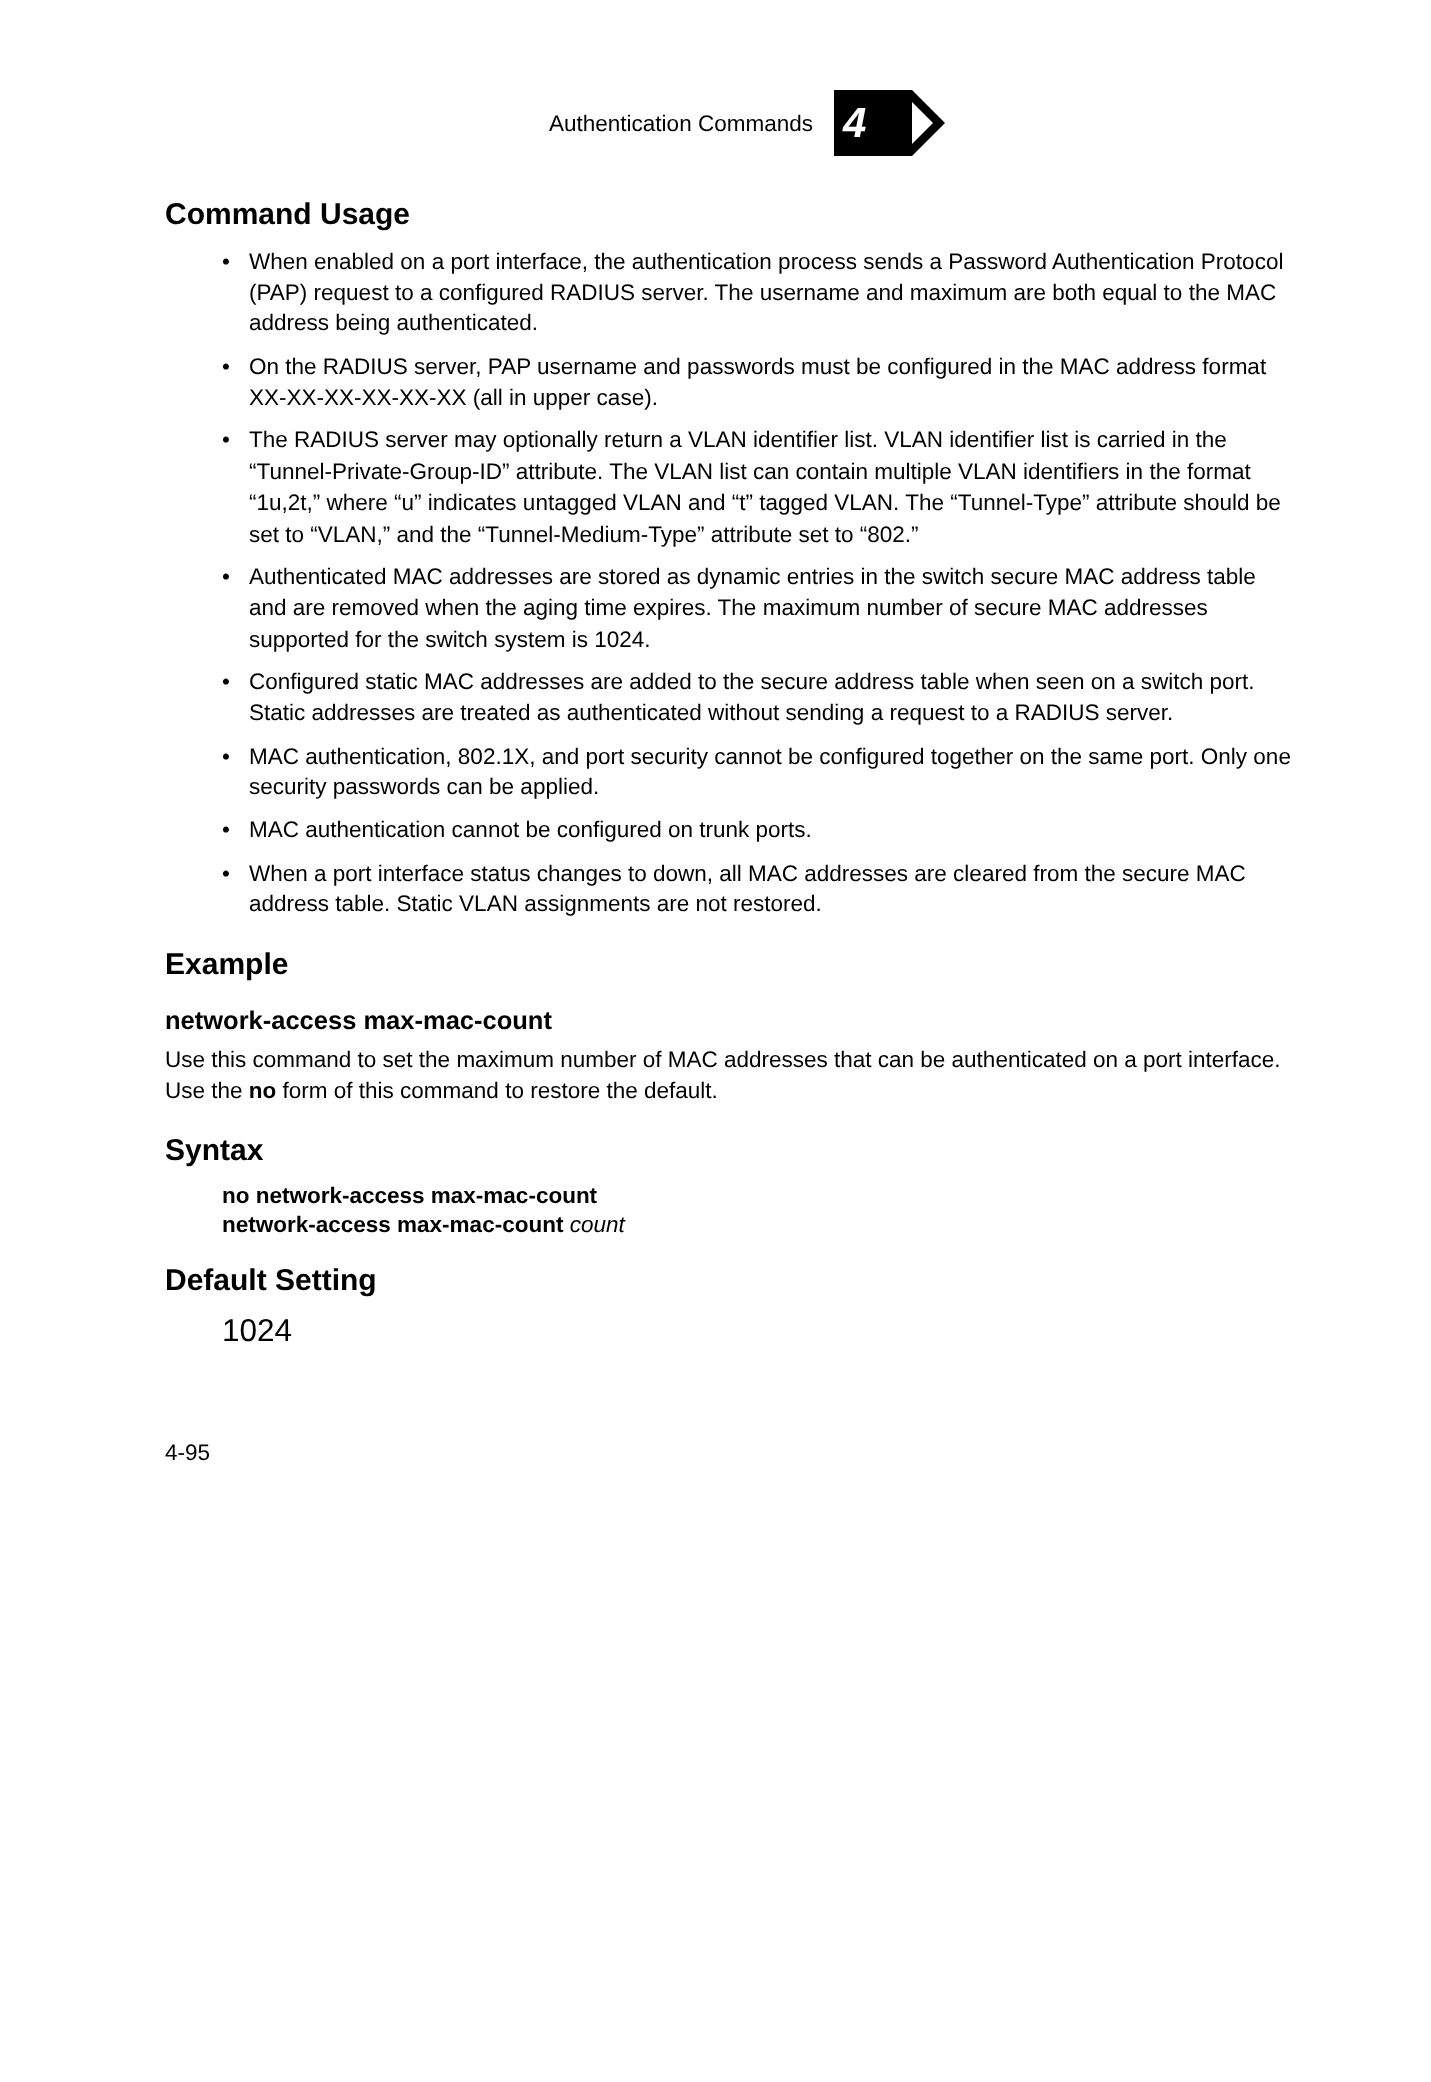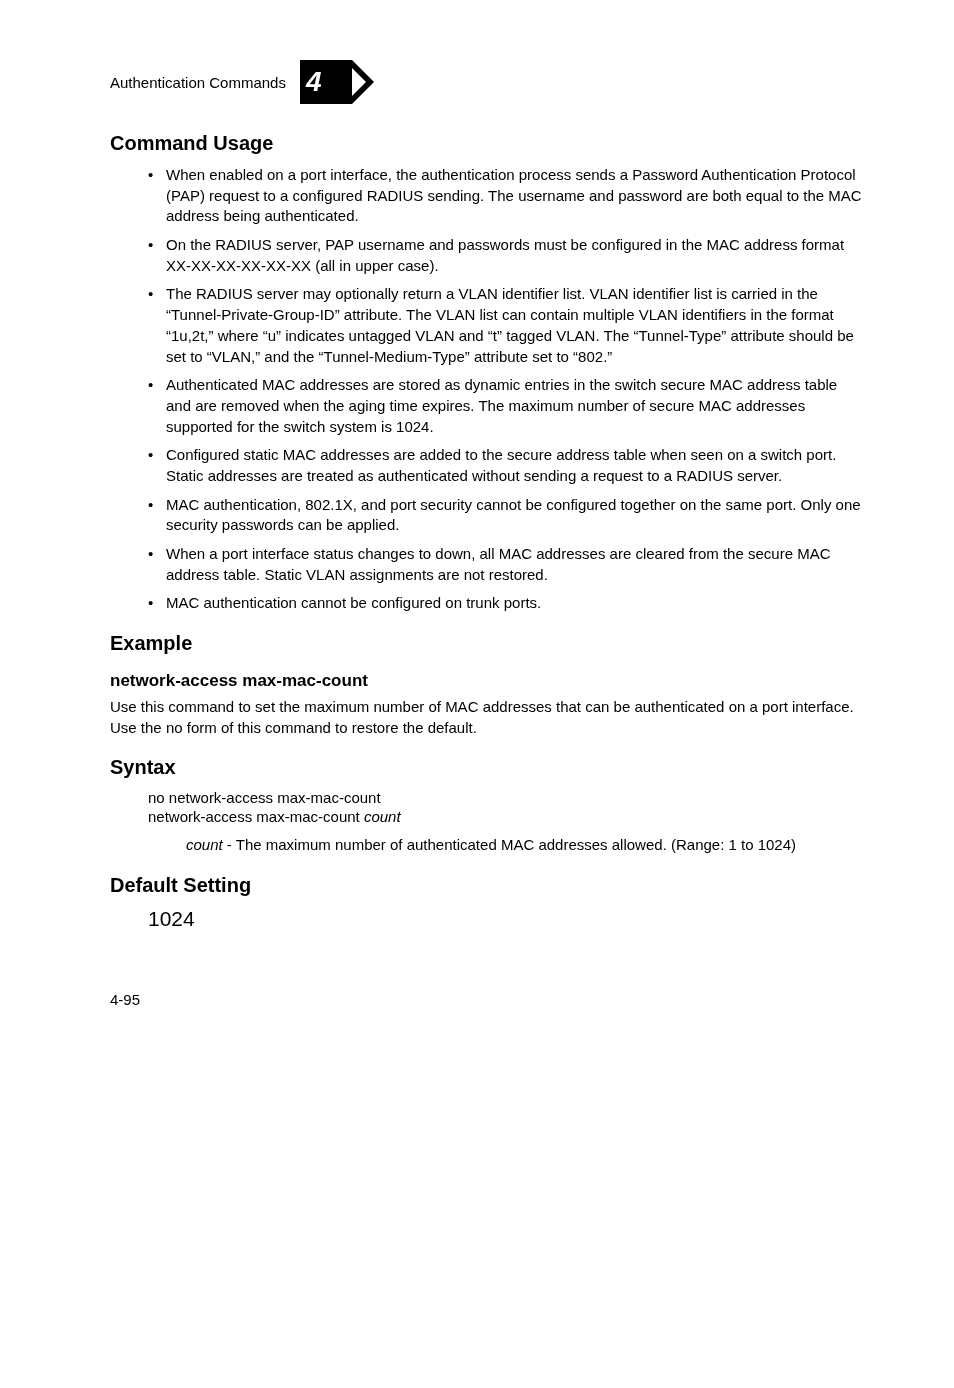--- a/index.html
+++ b/index.html
@@ -9,21 +9,21 @@
     background: #fff;
     color: #000;
     width: 954px;
   }
   .page {
     padding: 60px 90px 40px 110px;
     box-sizing: border-box;
   }
   .header {
     display: flex;
-    justify-content: flex-start;
+    justify-content: center;
     align-items: center;
     margin-bottom: 28px;
   }
   .header-title {
     font-size: 15px;
     margin-right: 14px;
   }
   .chapter-icon {
     width: 52px;
     height: 44px;
@@ -119,67 +119,62 @@
   }
   .default-val {
     padding-left: 38px;
     font-size: 21px;
   }
   .footer {
     text-align: left;
     font-size: 15px;
     margin-top: 60px;
   }
-  strong { font-weight: normal; }
+  strong { font-weight: bold; }
   em { font-style: italic; }
 </style>
 </head>
 <body>
 
 <div class="page">
 
   <div class="header">
     <span class="header-title">Authentication Commands</span>
     <div class="chapter-icon">
       <span class="num">4</span>
     </div>
   </div>
 
   <h3>Command Usage</h3>
   <ul>
-    <li>When enabled on a port interface, the authentication process sends a Password Authentication Protocol (PAP) request to a configured RADIUS sending. The username and password are both equal to the MAC address being authenticated.</li>
+    <li>When enabled on a port interface, the authentication process sends a Password Authentication Protocol (PAP) request to a configured RADIUS server. The username and maximum are both equal to the MAC address being authenticated.</li>
     <li>On the RADIUS server, PAP username and passwords must be configured in the MAC address format XX-XX-XX-XX-XX-XX (all in upper case).</li>
     <li>The RADIUS server may optionally return a VLAN identifier list. VLAN identifier list is carried in the “Tunnel-Private-Group-ID” attribute. The VLAN list can contain multiple VLAN identifiers in the format “1u,2t,” where “u” indicates untagged VLAN and “t” tagged VLAN. The “Tunnel-Type” attribute should be set to “VLAN,” and the “Tunnel-Medium-Type” attribute set to “802.”</li>
     <li>Authenticated MAC addresses are stored as dynamic entries in the switch secure MAC address table and are removed when the aging time expires. The maximum number of secure MAC addresses supported for the switch system is 1024.</li>
     <li>Configured static MAC addresses are added to the secure address table when seen on a switch port. Static addresses are treated as authenticated without sending a request to a RADIUS server.</li>
     <li>MAC authentication, 802.1X, and port security cannot be configured together on the same port. Only one security passwords can be applied.</li>
+    <li>MAC authentication cannot be configured on trunk ports.</li>
     <li>When a port interface status changes to down, all MAC addresses are cleared from the secure MAC address table. Static VLAN assignments are not restored.</li>
-    <li>MAC authentication cannot be configured on trunk ports.</li>
   </ul>
 
   <h3>Example</h3>
 
   <h2 class="cmd-name">network-access max-mac-count</h2>
   <p>
     <span>Use this command to set the maximum number of MAC addresses that can be authenticated on a port interface. Use the </span><strong>no</strong><span> form of this command to restore the default.</span>
   </p>
 
   <h3>Syntax</h3>
   <div class="syntax-block">
     <div class="cmd">
       <strong>no network-access max-mac-count</strong>
     </div>
     <div class="cmd">
       <strong>network-access max-mac-count </strong><em>count</em>
     </div>
   </div>
-  <div class="param-block">
-    <p>
-      <em>count</em><span> - The maximum number of authenticated MAC addresses allowed. (Range: 1 to 1024)</span>
-    </p>
-  </div>
 
   <h3>Default Setting</h3>
   <div class="default-val">1024</div>
 
   <div class="footer">4-95</div>
 
 </div>
 
 </body></html>

